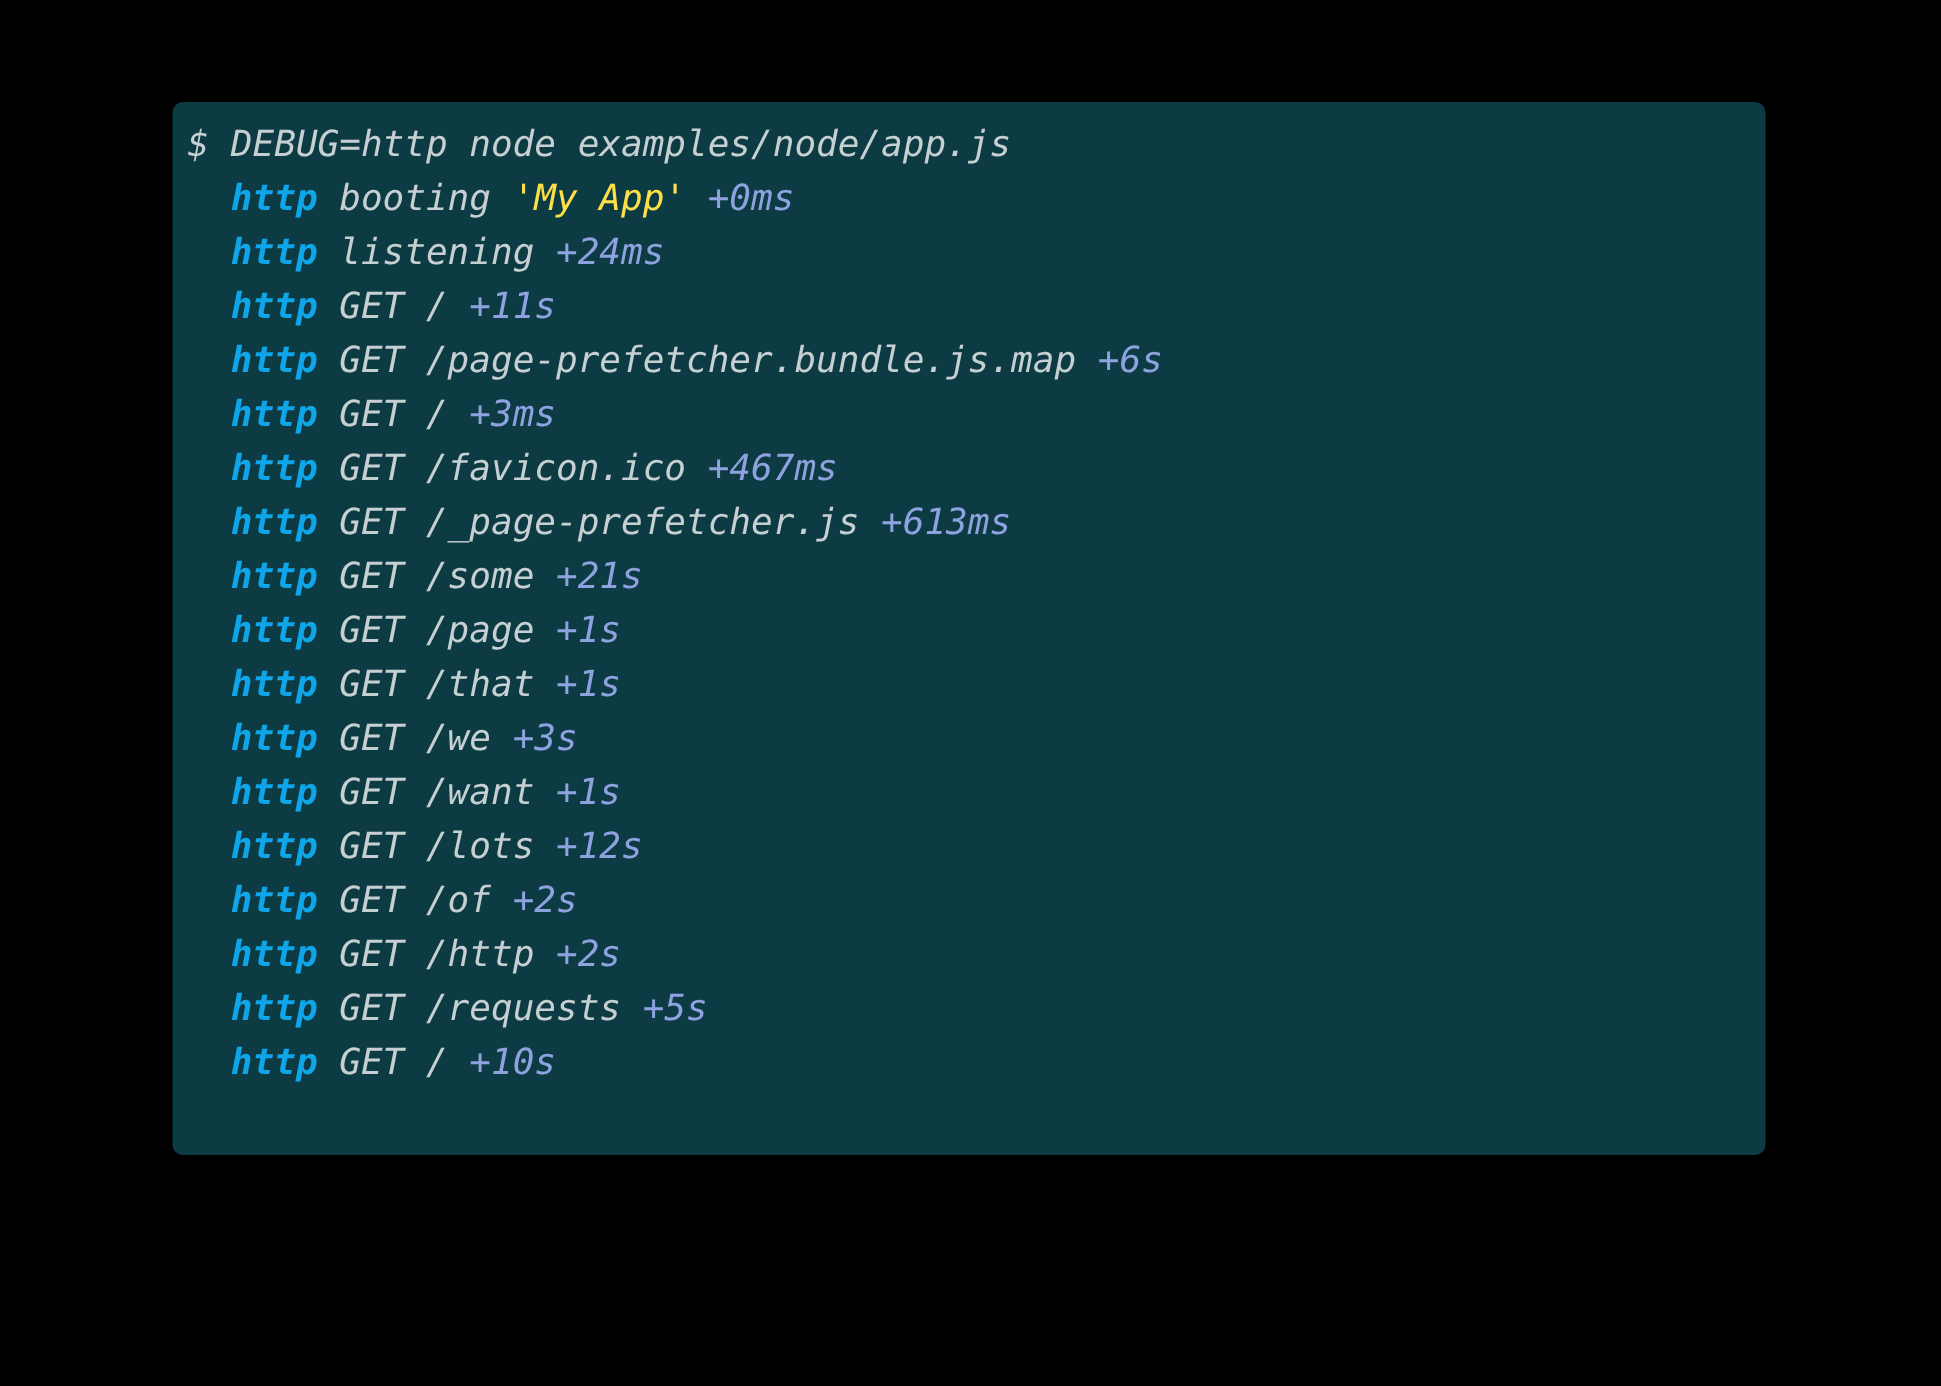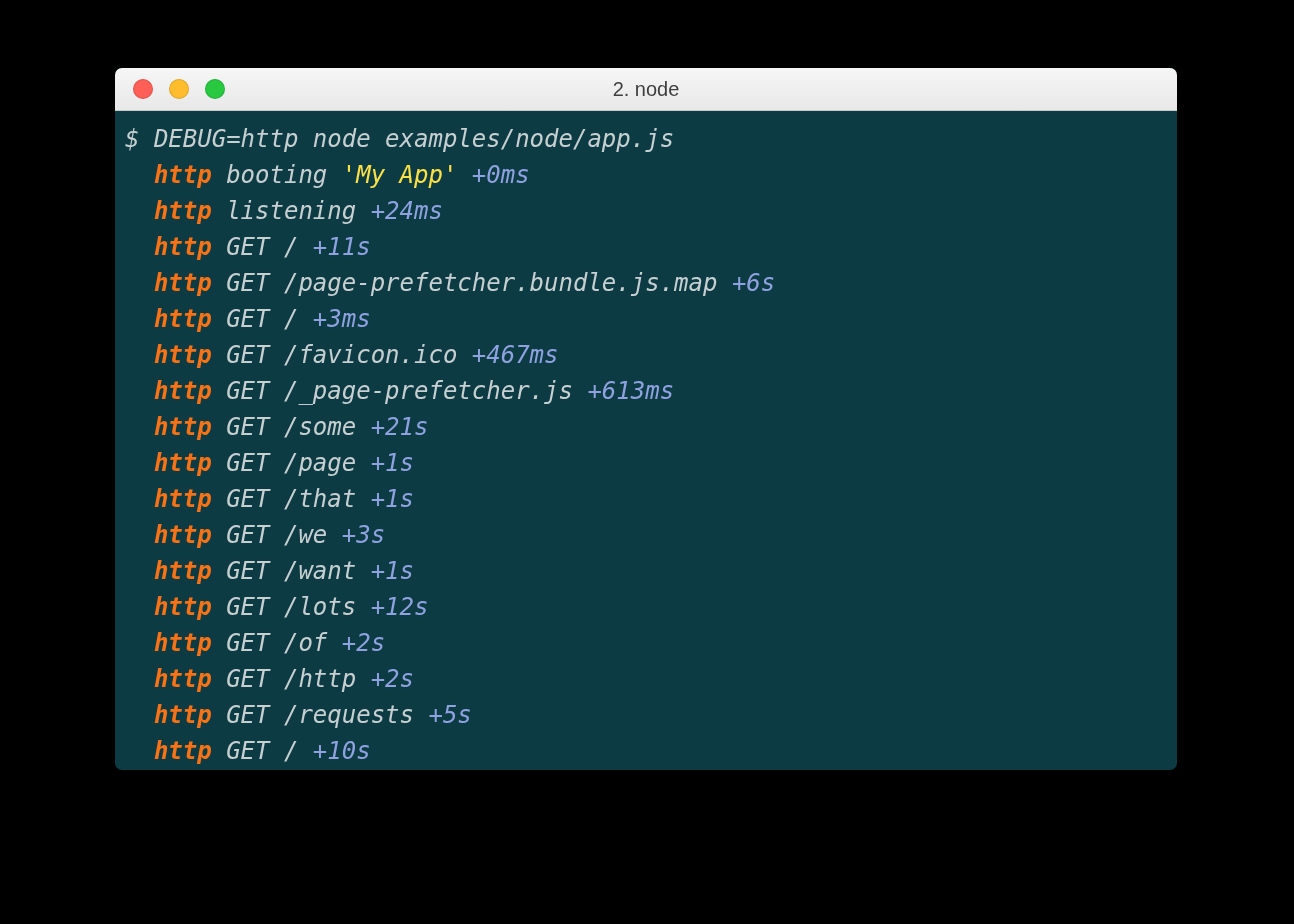--- a/index.html
+++ b/index.html
@@ -58,34 +58,26 @@
     font-family: "Menlo", "Monaco", "Consolas", monospace;
     font-size: 24px;
     line-height: 36px;
     color: #c6cfd1;
     white-space: pre;
     font-style: italic;
   }
   .row { display: block; }
   .prompt  { color: #c6cfd1; }
   .indent  { color: rgba(0,0,0,0); }
-  .tag     { color: #f97316; font-weight: bold; }
+  .tag     { color: #0ea5e9; font-weight: bold; }
   .body    { color: #c6cfd1; }
   .string  { color: #fde047; }
   .elapsed { color: #8ea2e0; margin-top: 14px; }
 </style>
 </head>
 <body>
 
 <div class="window">
 
-  <div class="titlebar">
-    <div class="traffic-lights">
-      <div class="tl red"></div>
-      <div class="tl amber"></div>
-      <div class="tl green"></div>
-    </div>
-    <div class="title">2. node</div>
-  </div>
 
   <div class="term" id="term"><span class="row"><span class="prompt">$</span> <span class="body">DEBUG=http node examples/node/app.js</span></span><span class="row"><span class="indent">  </span><span class="tag">http</span> <span class="body">booting </span><span class="string">'My App'</span><span class="body"> </span><span class="elapsed">+0ms</span></span><span class="row"><span class="indent">  </span><span class="tag">http</span> <span class="body">listening </span><span class="elapsed">+24ms</span></span><span class="row"><span class="indent">  </span><span class="tag">http</span> <span class="body">GET / </span><span class="elapsed">+11s</span></span><span class="row"><span class="indent">  </span><span class="tag">http</span> <span class="body">GET /page-prefetcher.bundle.js.map </span><span class="elapsed">+6s</span></span><span class="row"><span class="indent">  </span><span class="tag">http</span> <span class="body">GET / </span><span class="elapsed">+3ms</span></span><span class="row"><span class="indent">  </span><span class="tag">http</span> <span class="body">GET /favicon.ico </span><span class="elapsed">+467ms</span></span><span class="row"><span class="indent">  </span><span class="tag">http</span> <span class="body">GET /_page-prefetcher.js </span><span class="elapsed">+613ms</span></span><span class="row"><span class="indent">  </span><span class="tag">http</span> <span class="body">GET /some </span><span class="elapsed">+21s</span></span><span class="row"><span class="indent">  </span><span class="tag">http</span> <span class="body">GET /page </span><span class="elapsed">+1s</span></span><span class="row"><span class="indent">  </span><span class="tag">http</span> <span class="body">GET /that </span><span class="elapsed">+1s</span></span><span class="row"><span class="indent">  </span><span class="tag">http</span> <span class="body">GET /we </span><span class="elapsed">+3s</span></span><span class="row"><span class="indent">  </span><span class="tag">http</span> <span class="body">GET /want </span><span class="elapsed">+1s</span></span><span class="row"><span class="indent">  </span><span class="tag">http</span> <span class="body">GET /lots </span><span class="elapsed">+12s</span></span><span class="row"><span class="indent">  </span><span class="tag">http</span> <span class="body">GET /of </span><span class="elapsed">+2s</span></span><span class="row"><span class="indent">  </span><span class="tag">http</span> <span class="body">GET /http </span><span class="elapsed">+2s</span></span><span class="row"><span class="indent">  </span><span class="tag">http</span> <span class="body">GET /requests </span><span class="elapsed">+5s</span></span><span class="row"><span class="indent">  </span><span class="tag">http</span> <span class="body">GET / </span><span class="elapsed">+10s</span></span><span class="row"> </span></div>
 
 </div>
 
 </body></html>

